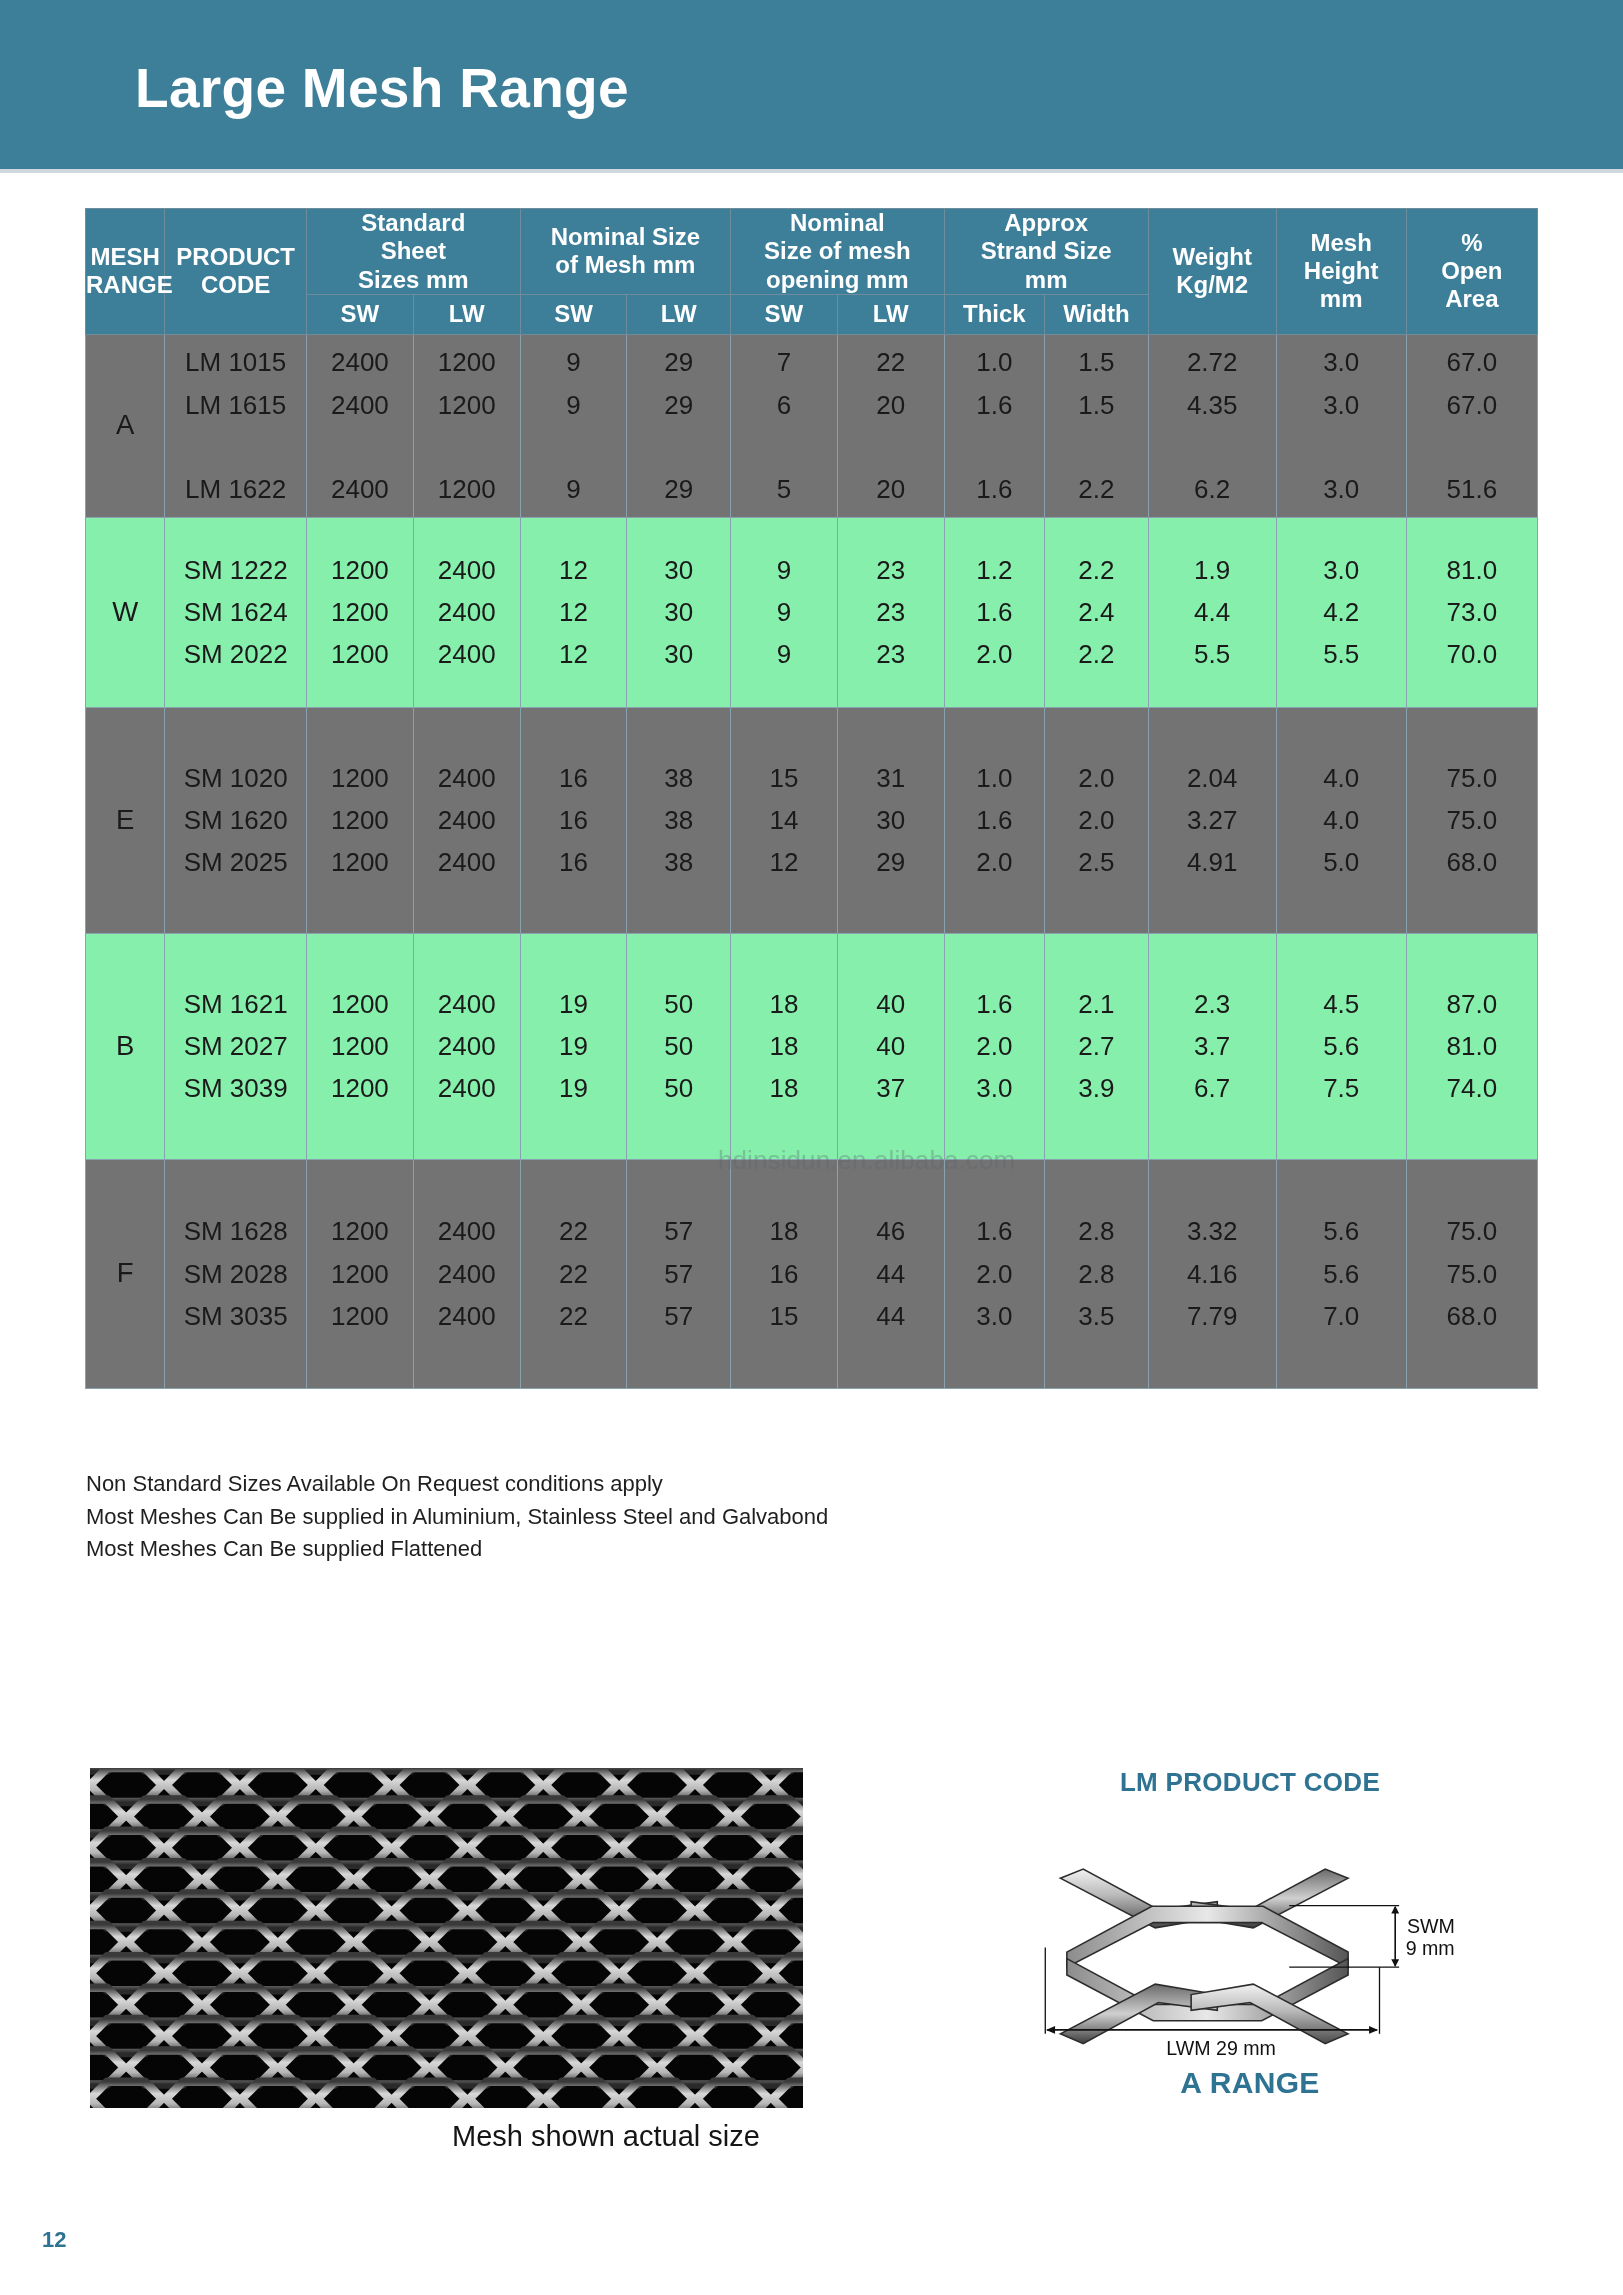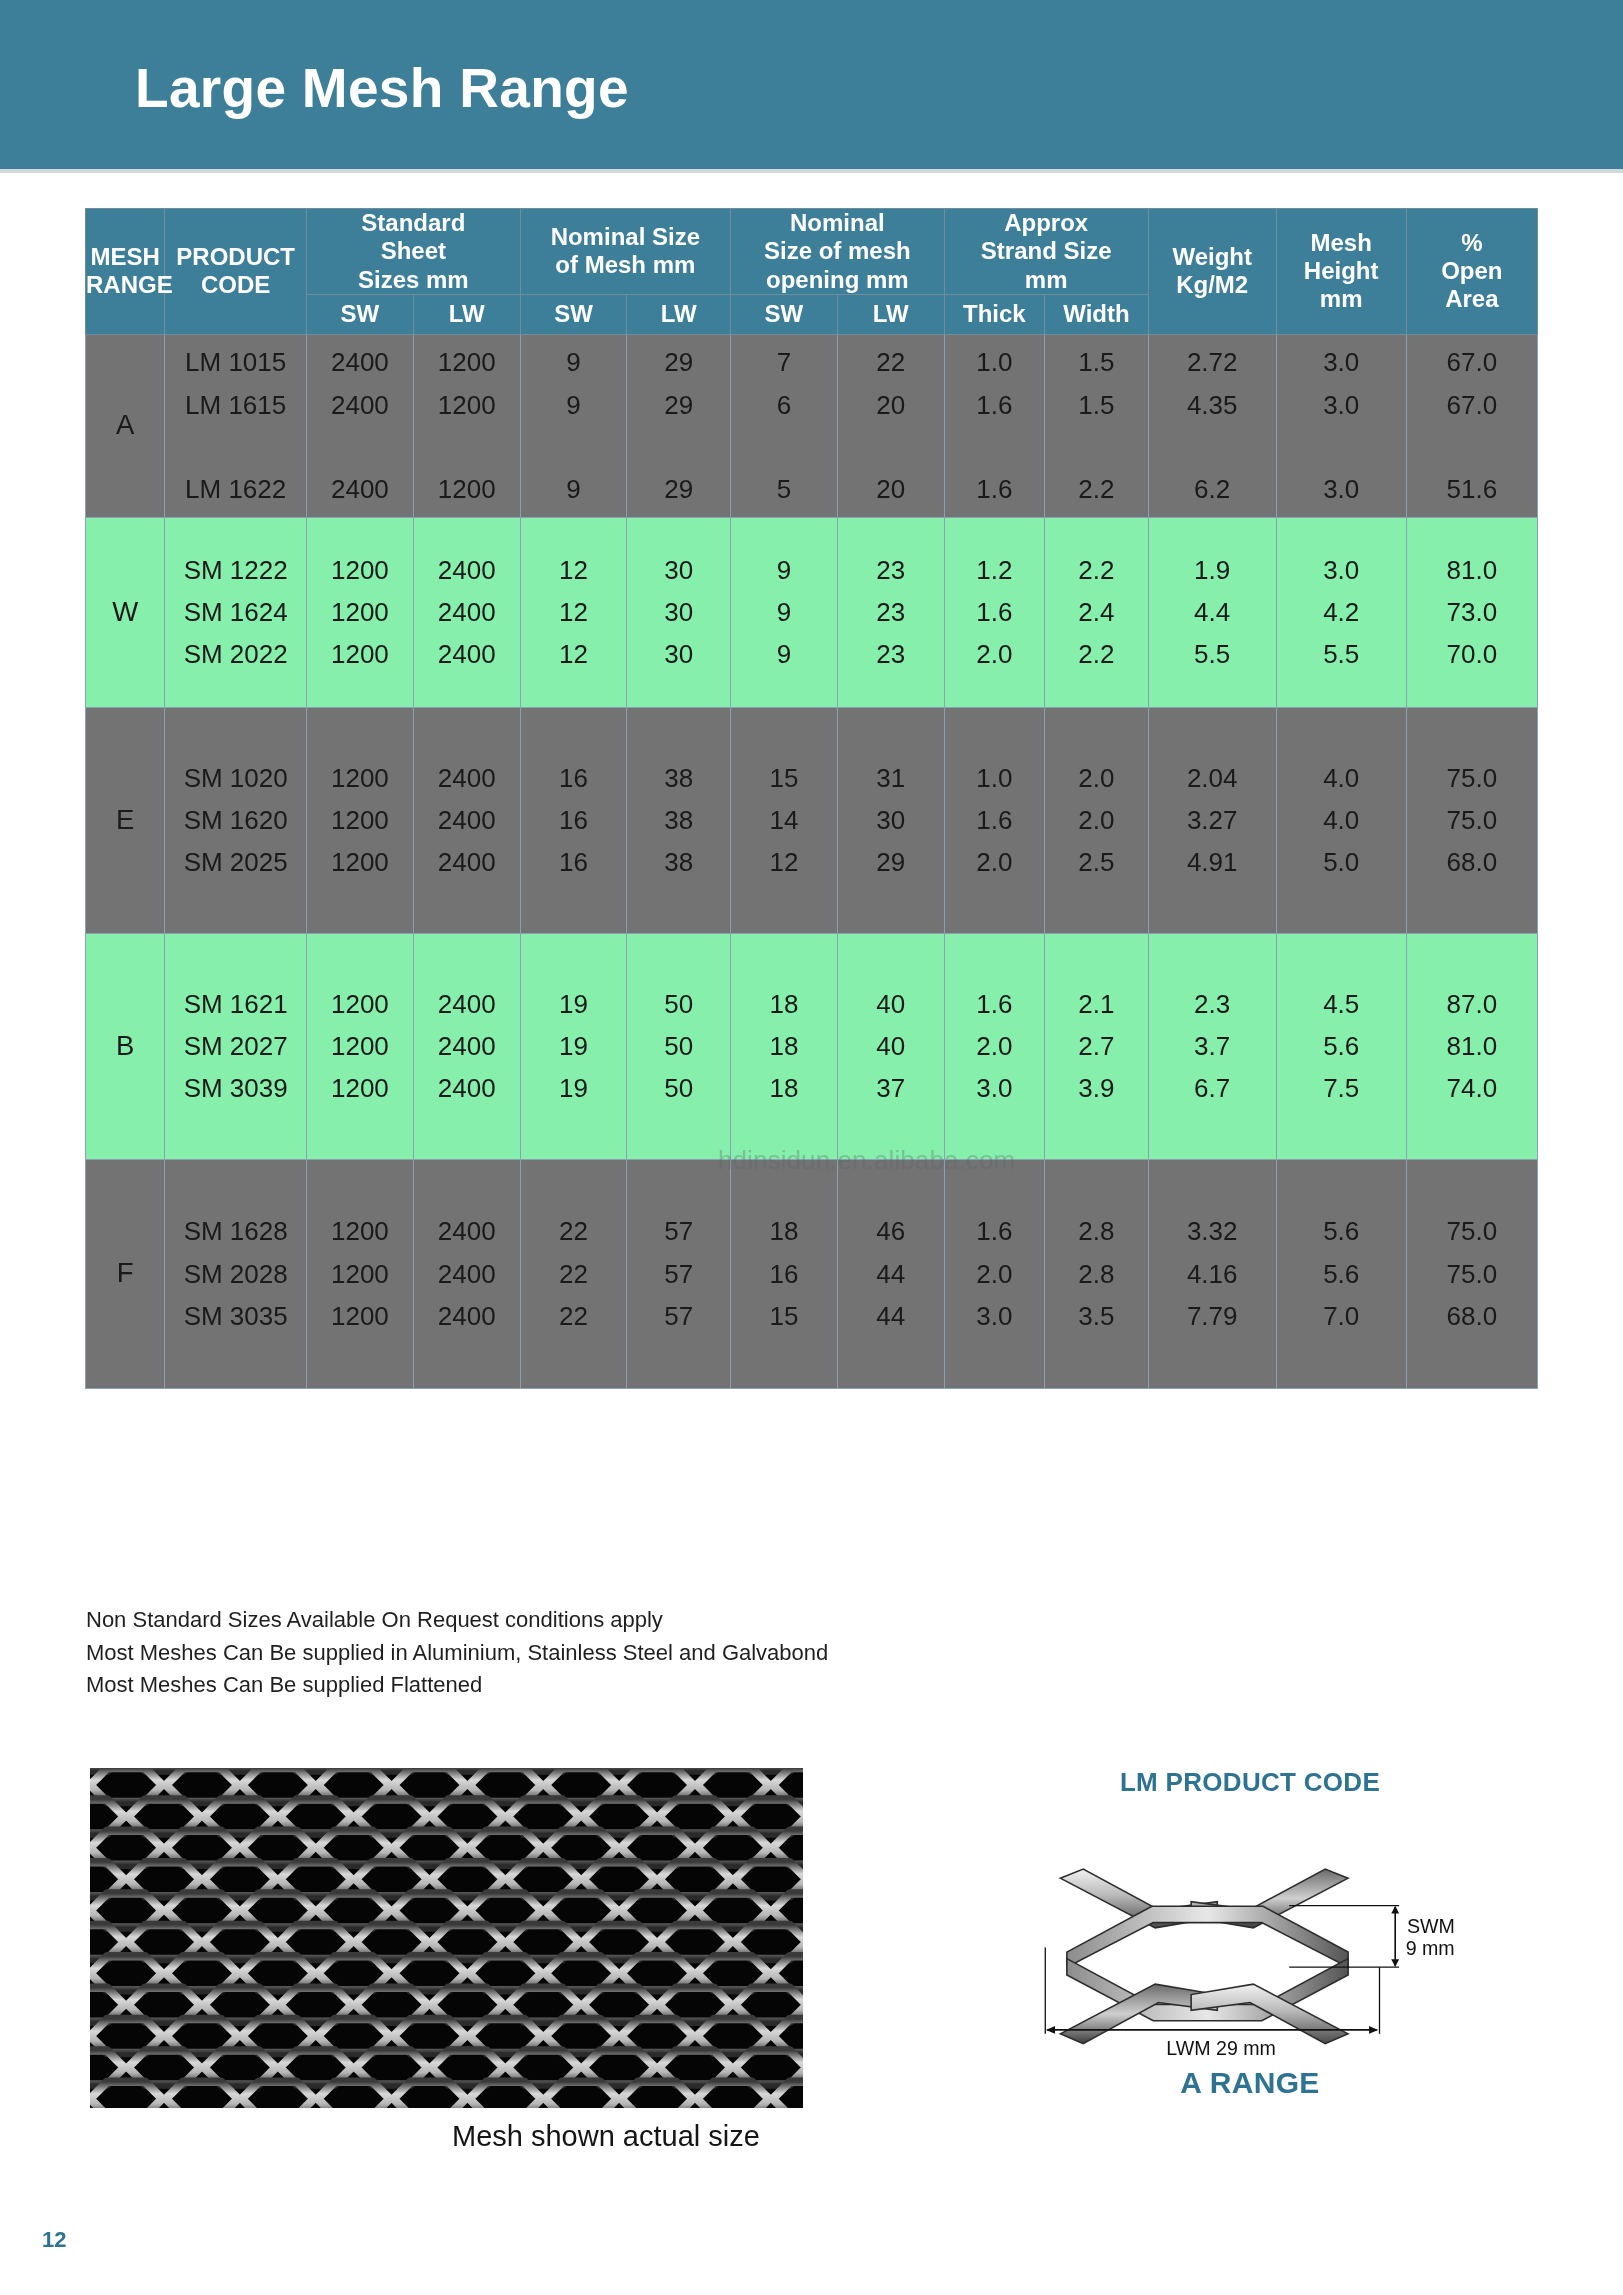--- a/index.html
+++ b/index.html
@@ -105,21 +105,21 @@
     font-family: "Liberation Sans", sans-serif;
     letter-spacing: 0.1px;
     pointer-events: none;
     white-space: nowrap;
   }
 
   
   .notes {
     position: absolute;
     left: 86px;
-    top: 1604px;
+    top: 1468px;
     font-size: 22px;
     line-height: 1.48;
     color: #1f1f1f;
   }
   .notes div { white-space: nowrap; }
 
   
   .photo-block {
     position: absolute;
     left: 90px;

